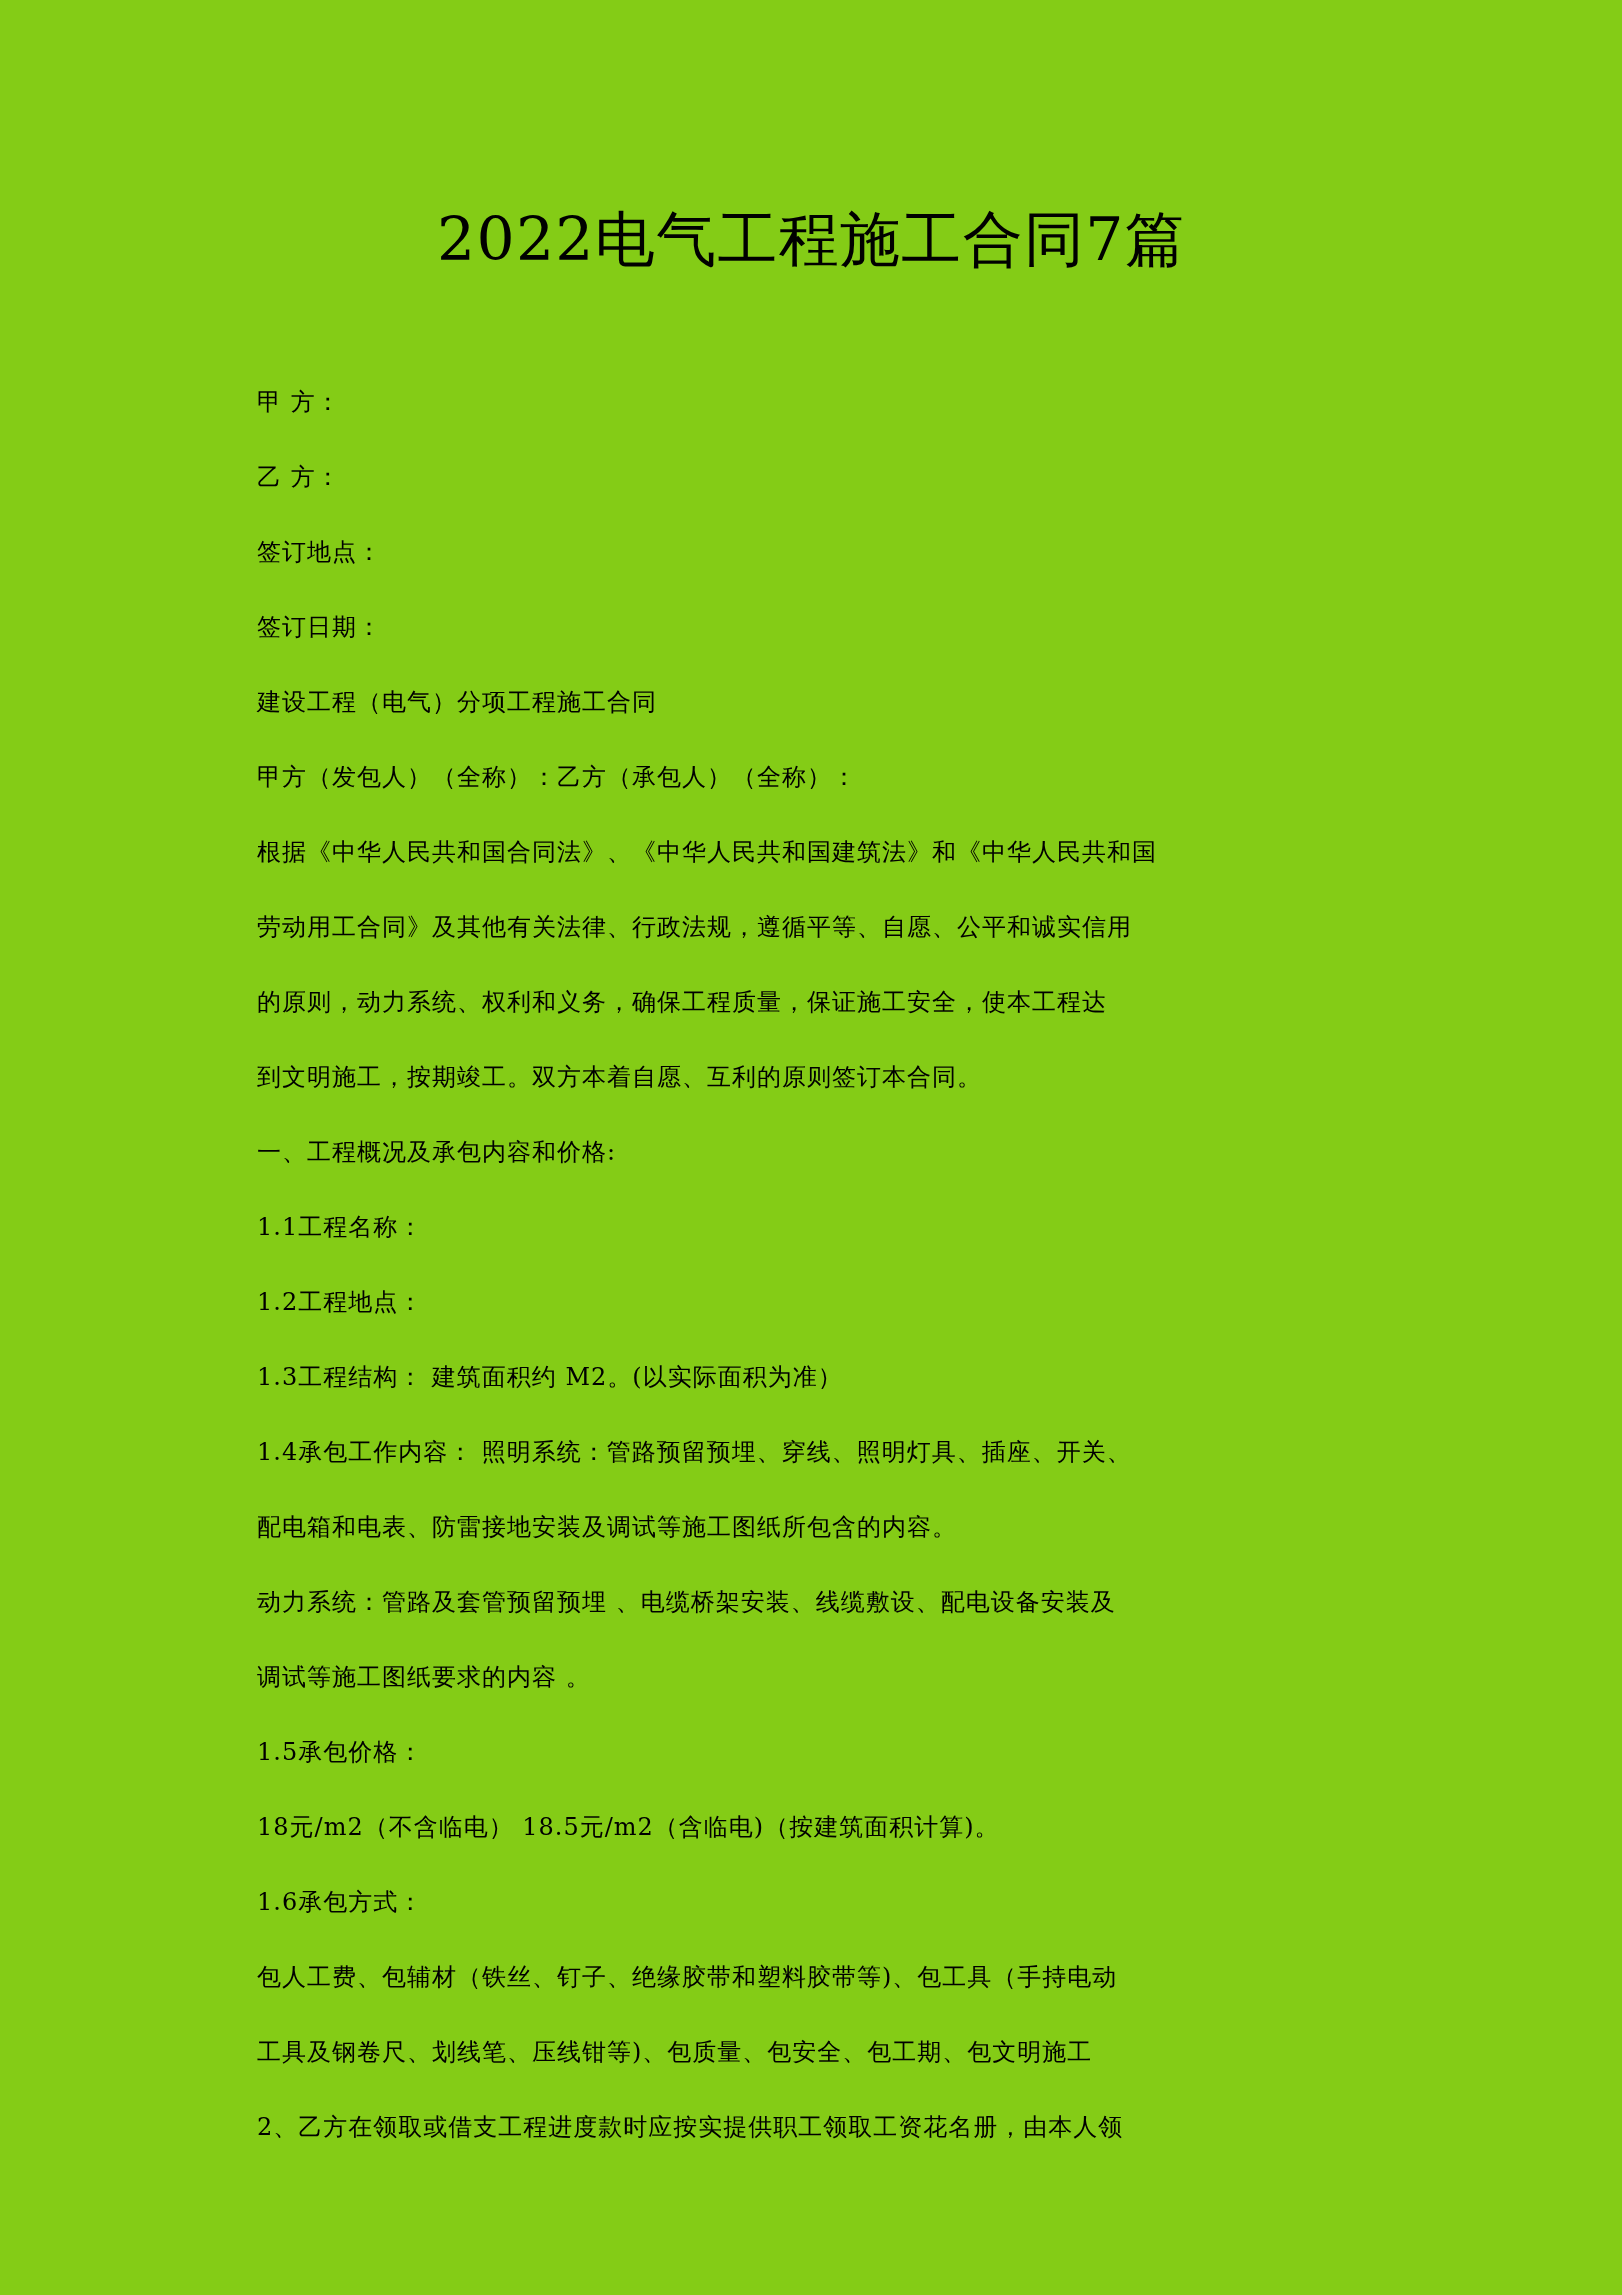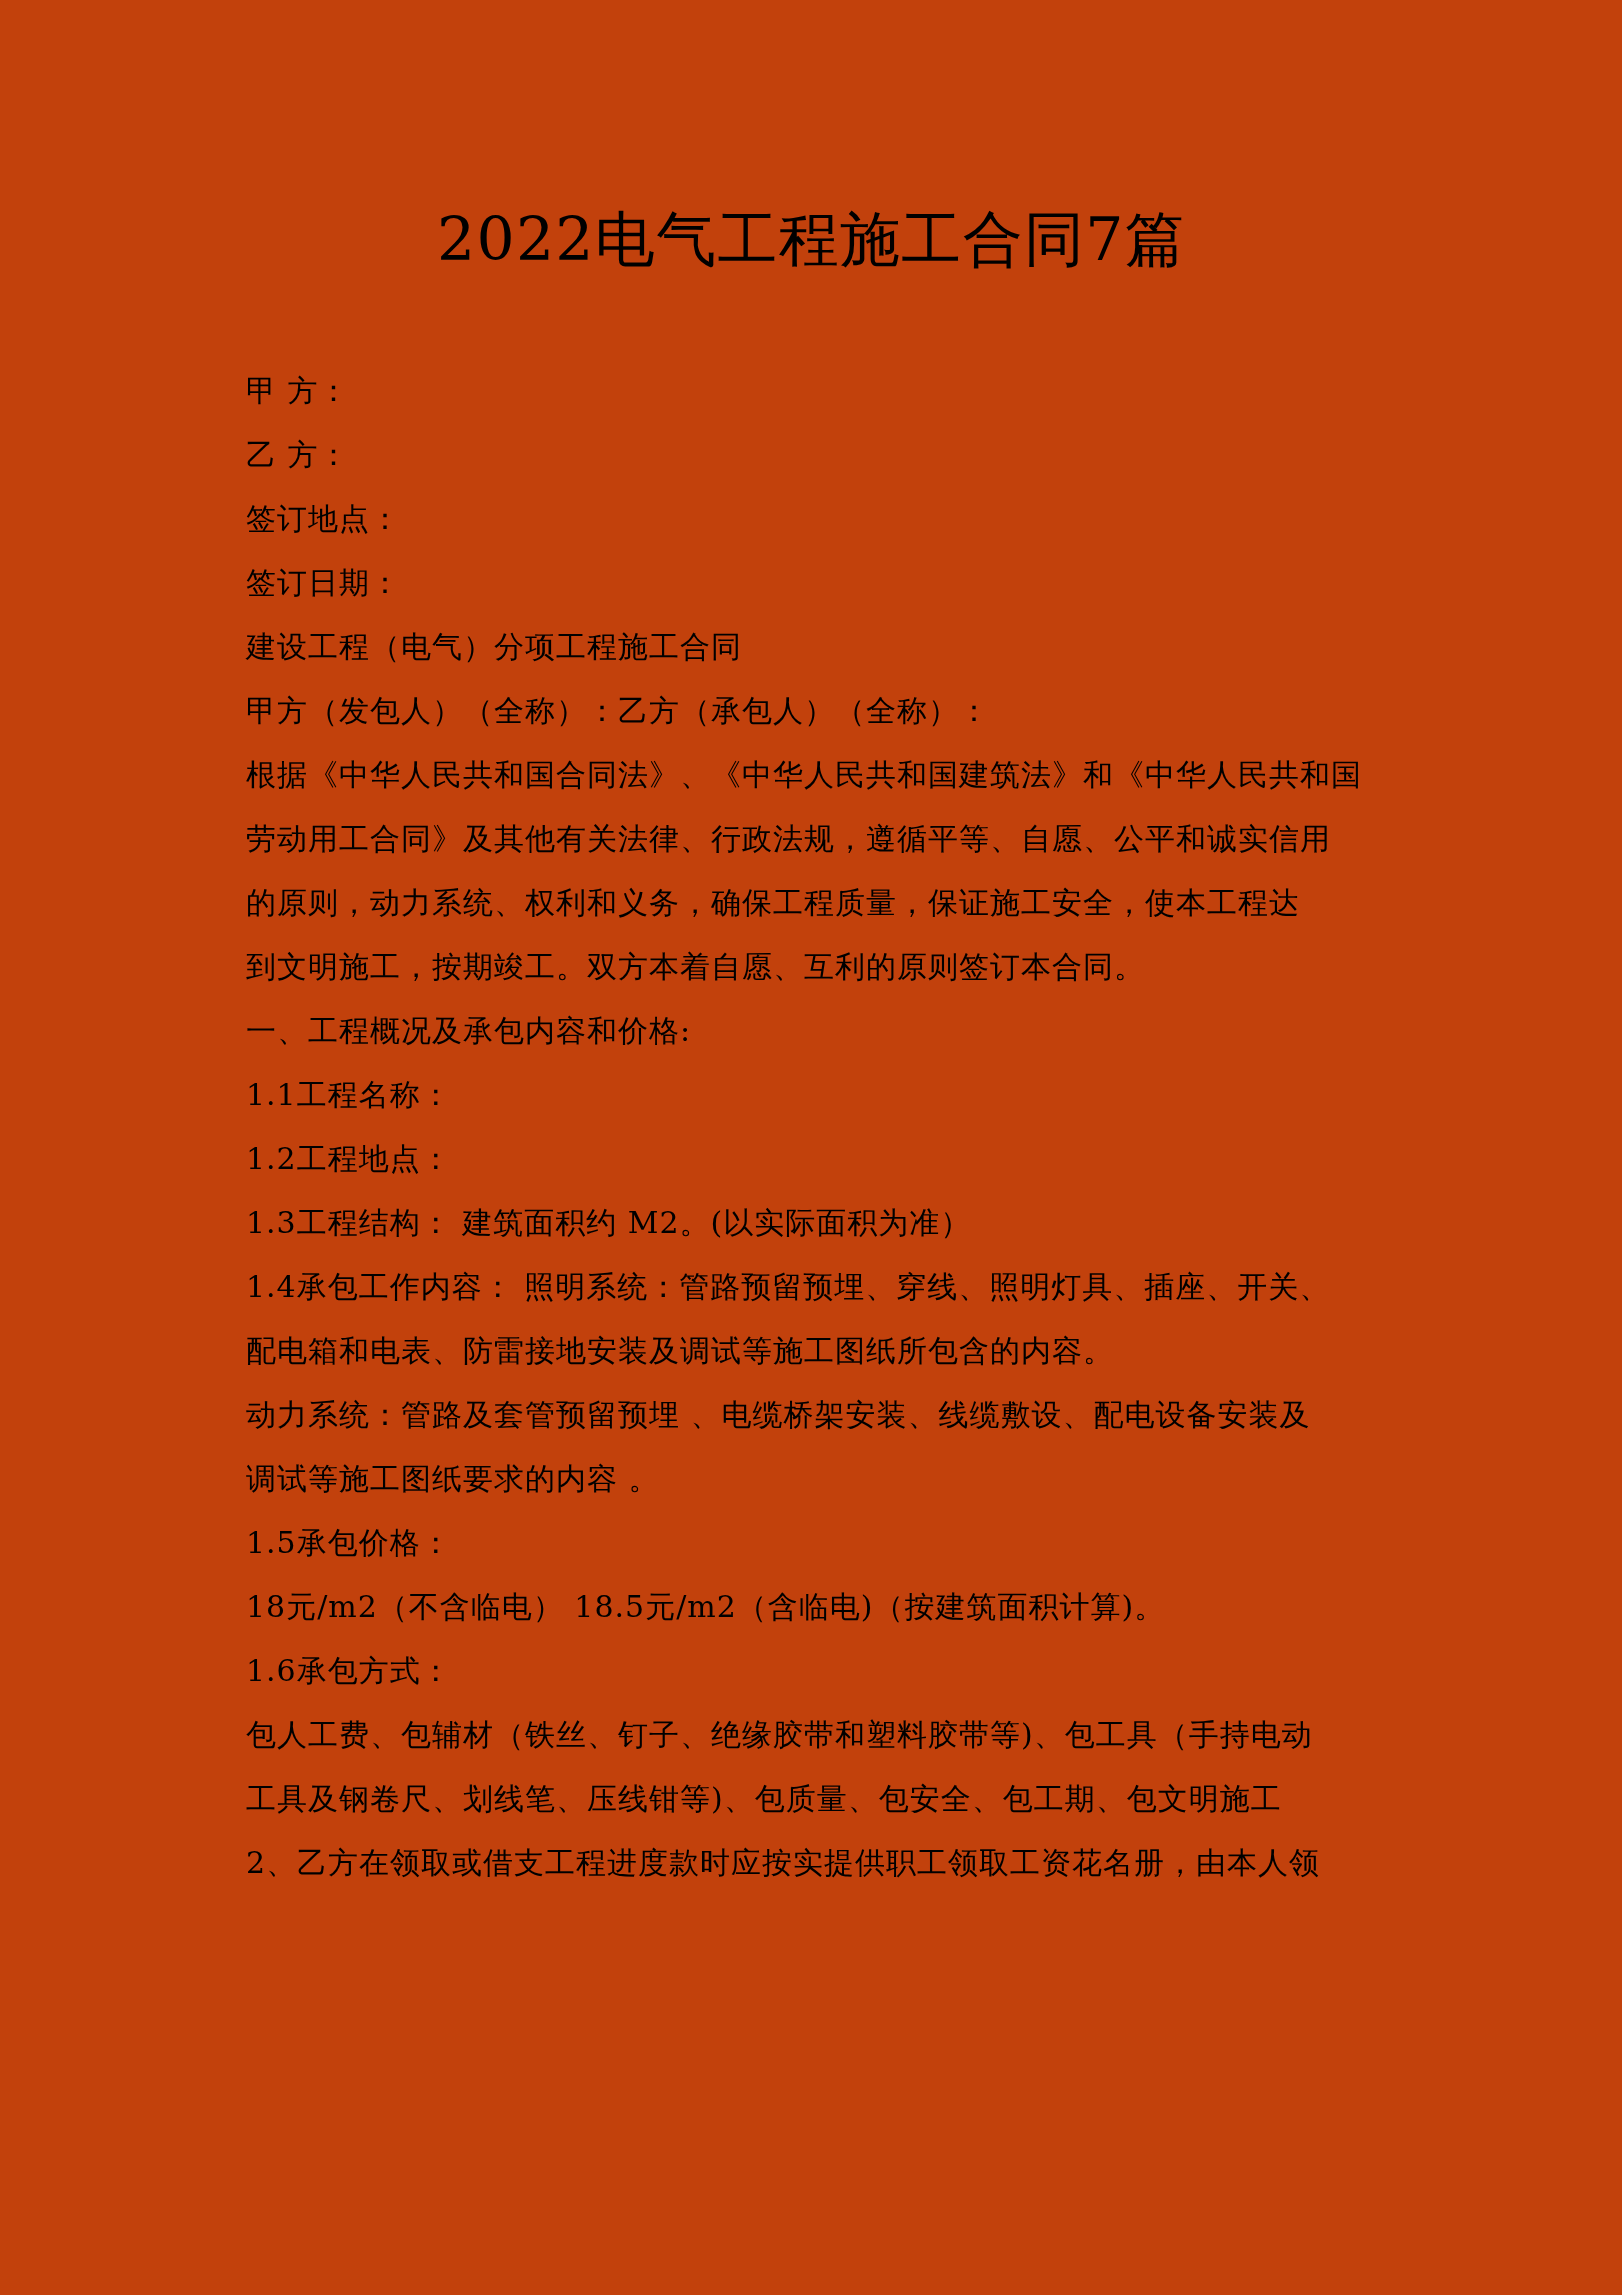--- a/index.html
+++ b/index.html
@@ -14,47 +14,47 @@
     overflow: hidden;
     font-family: "DejaVu Serif", "Liberation Serif", serif;
     color: #000000;
   }
   .page {
     position: absolute;
     left: 0;
     top: 0;
     width: 1623px;
     height: 2295px;
-    background: #c2410c;
+    background: #84cc16;
   }
   .title {
     position: absolute;
     top: 200px;
     left: 0;
     width: 1623px;
     text-align: center;
     font-size: 60px;
     line-height: 79px;
     letter-spacing: 1.3px;
     margin: 0;
     font-weight: normal;
   }
   .body {
     position: absolute;
     left: 246px;
     top: 359px;
     width: 1152px;
   }
   .line {
-    font-size: 30px;
+    font-size: 24px;
     line-height: 64px;
     height: 64px;
     white-space: nowrap;
     letter-spacing: 1px;
-    margin: 0;
+    margin: 11px;
   }
 </style>
 </head>
 <body>
 
 <div class="page">
   <h1 class="title">2022电气工程施工合同7篇</h1>
 
   <div class="body">
     <p class="line">甲 方：</p>

